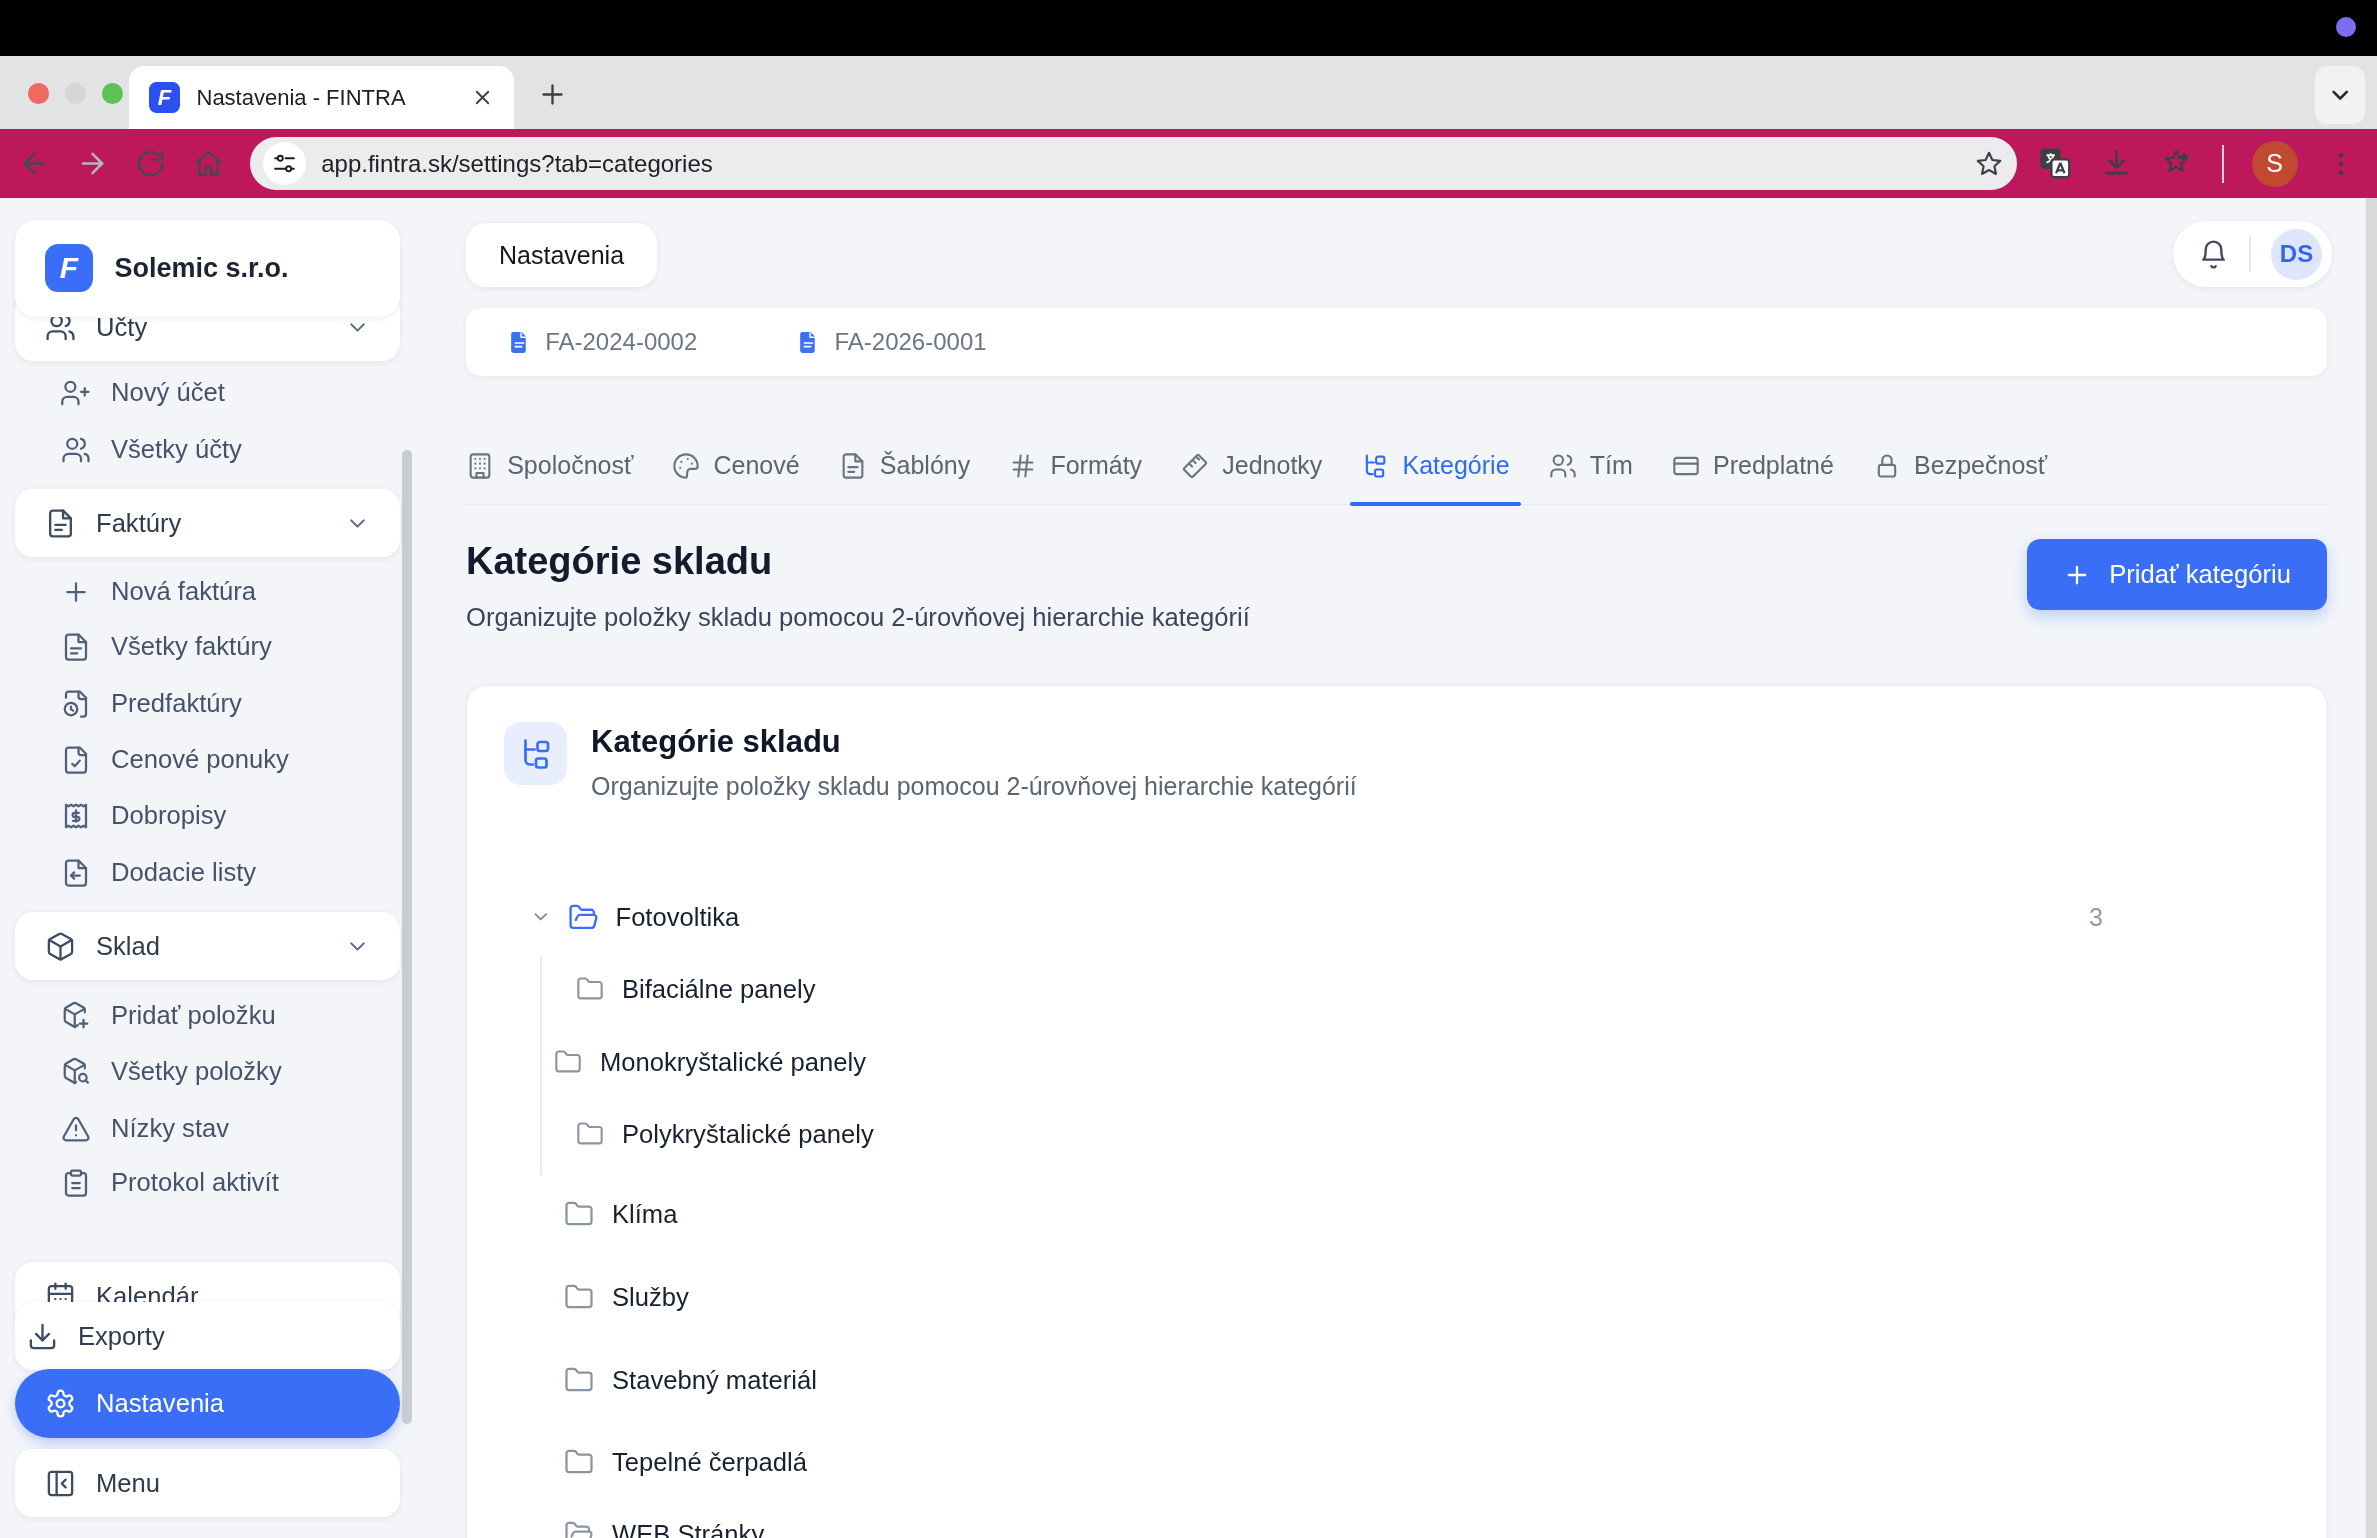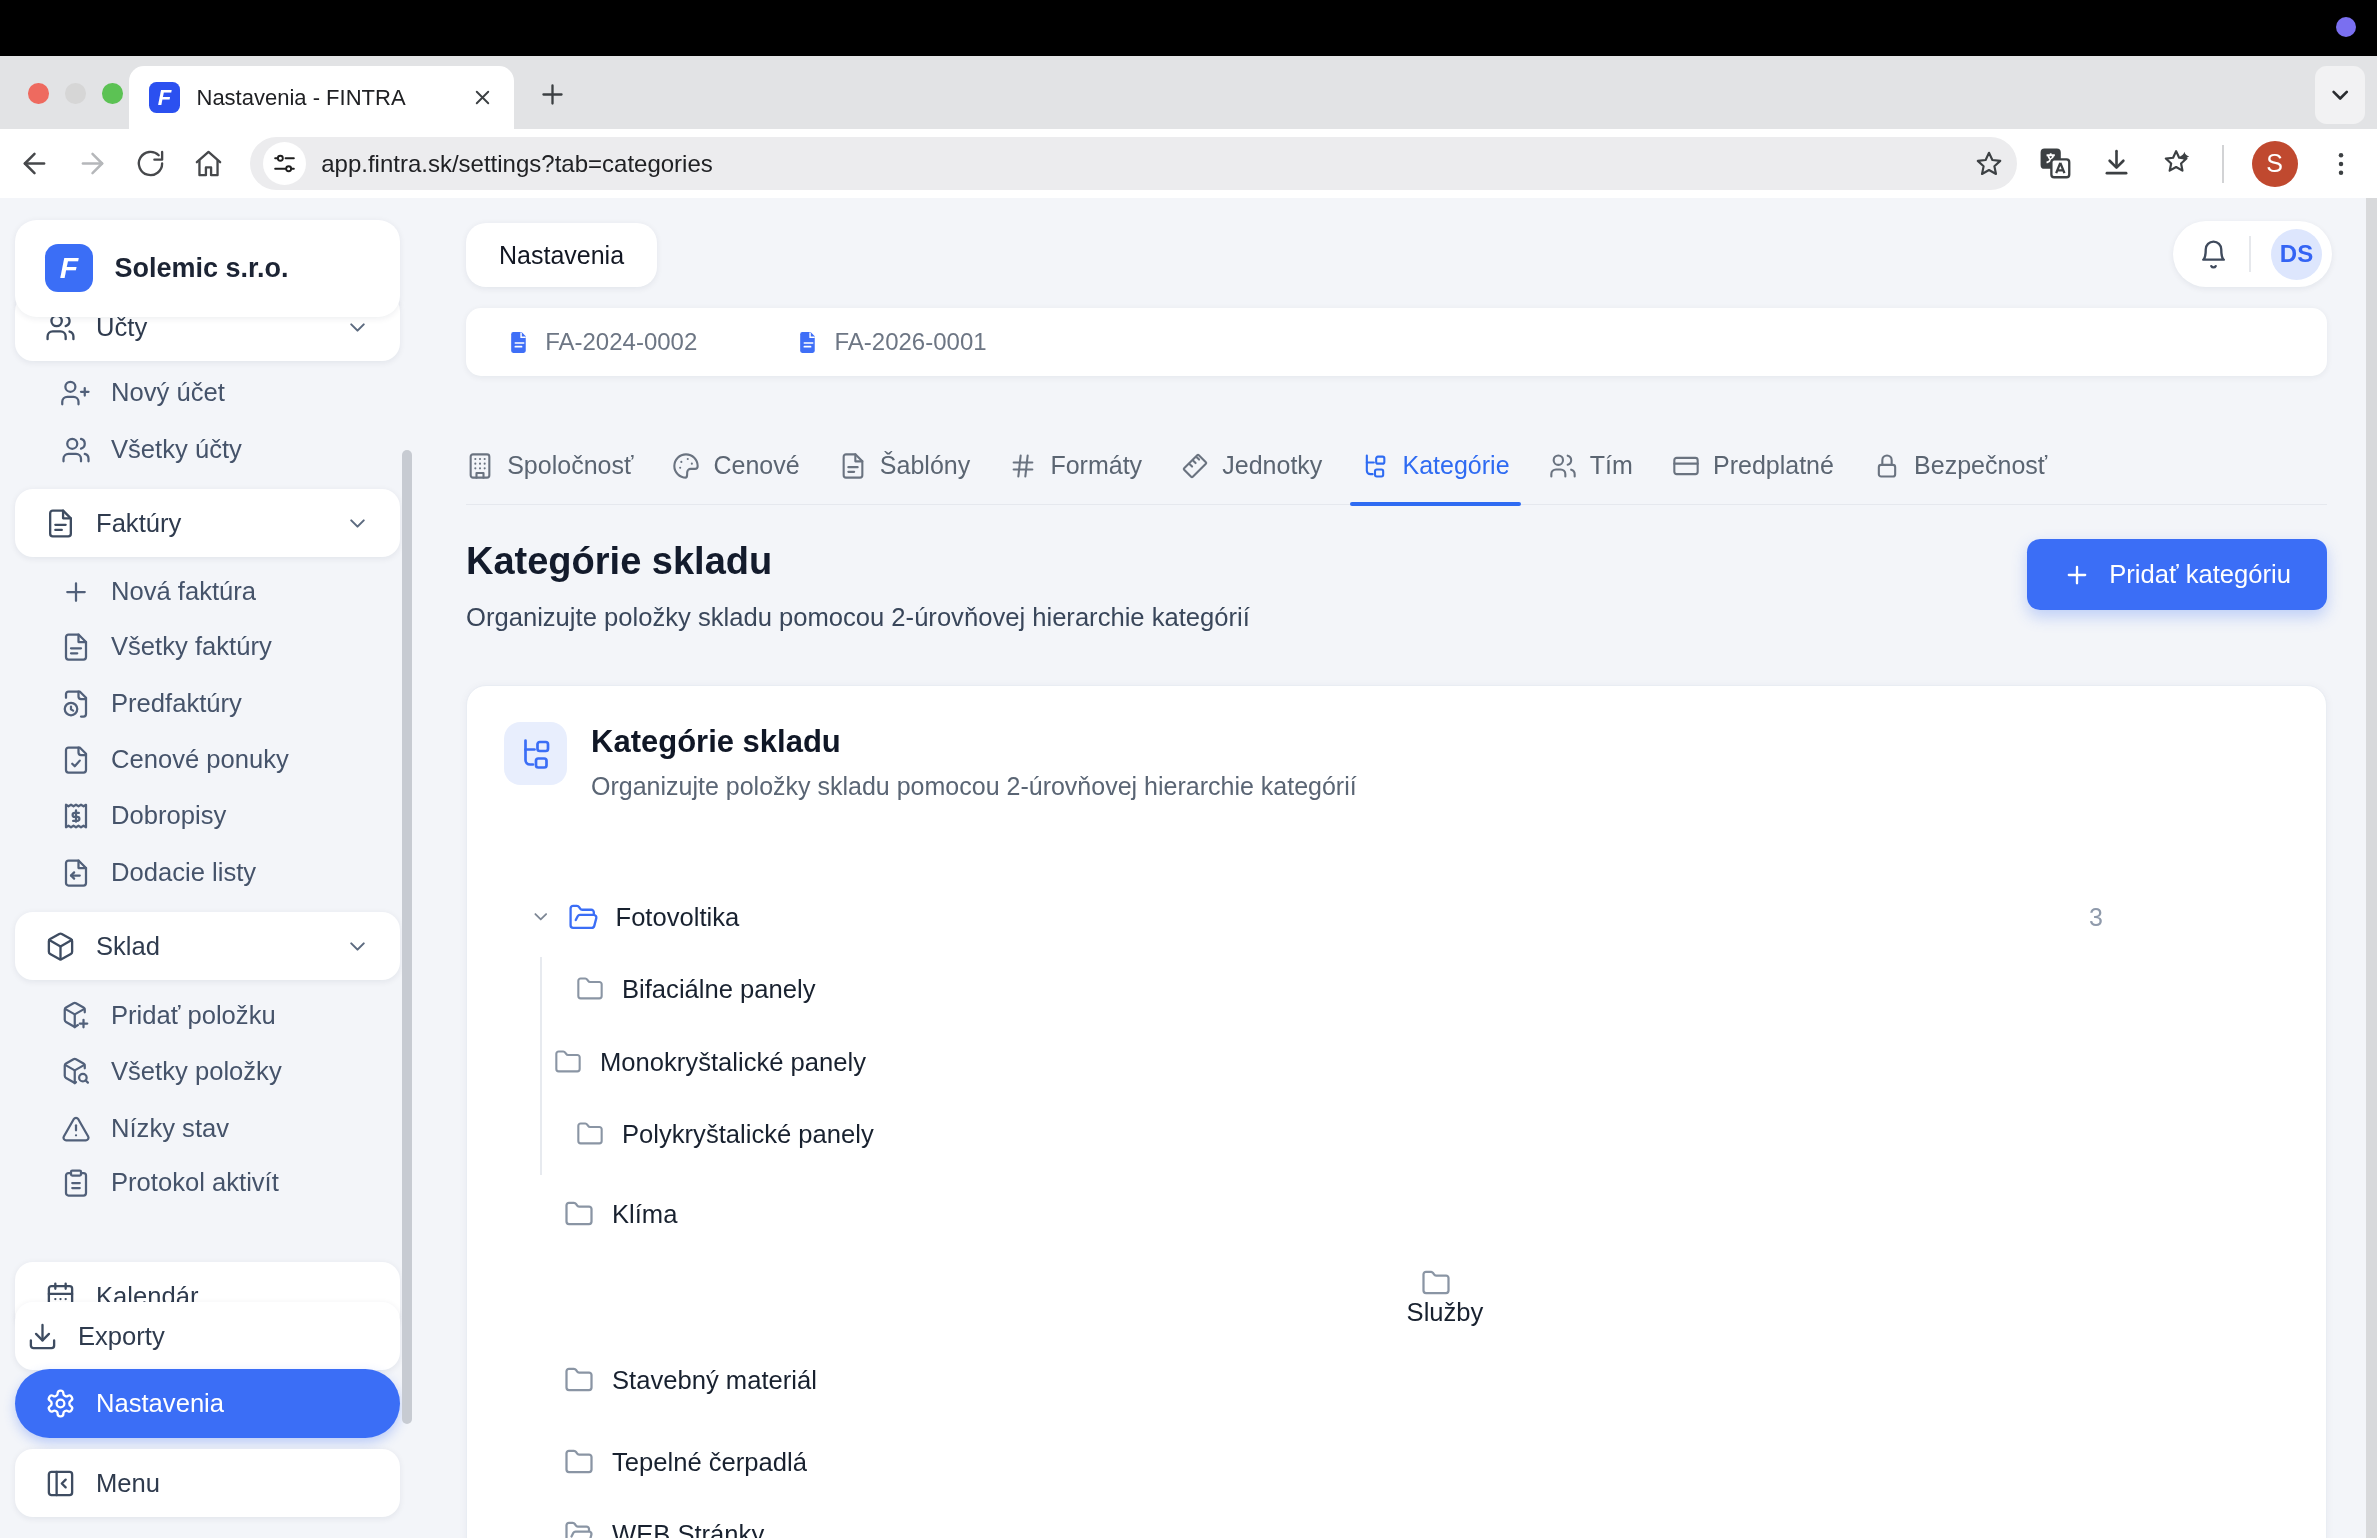--- a/index.html
+++ b/index.html
@@ -17,21 +17,21 @@
   .tl{width:20.6px;height:20.6px;border-radius:50%;}
   .tl.red{background:#ee6a5f;}
   .tl.gray{background:#d6d6d6;}
   .tl.green{background:#5cc254;}
   .btab{position:absolute;left:129px;top:10px;width:385px;height:63px;background:#fff;border-radius:15px 15px 0 0;display:flex;align-items:center;gap:16.5px;padding:0 20px;box-sizing:border-box;}
   .favicon{width:31px;height:31px;border-radius:7.4px;background:#2b50f0;color:#fff;display:flex;align-items:center;justify-content:center;font-weight:800;font-style:italic;font-size:22px;flex:none;}
   .tab-title{flex:1;font-size:22px;color:#202124;white-space:nowrap;overflow:hidden;}
   .icbtn{display:flex;align-items:center;justify-content:center;color:#3c4043;}
   .newtab{position:absolute;left:537px;top:23px;}
   .tabsearch{position:absolute;right:11.6px;top:10px;width:50px;height:58px;background:#f2f2f3;border-radius:11.6px;display:flex;align-items:center;justify-content:center;color:#2a2c2f;}
-  .toolbar{position:absolute;top:73px;left:0;right:0;height:69px;background:#ffffff;display:flex;align-items:center;}
+  .toolbar{position:absolute;top:73px;left:0;right:0;height:69px;background:#be185d;display:flex;align-items:center;}
   .tbtn{width:48px;height:48px;margin-left:10px;display:flex;align-items:center;justify-content:center;color:#46484b;}
   .tbtn.disabled{color:#b5b7ba;}
   .omnibox{flex:1;height:53px;background:#ececee;border-radius:26.4px;margin:0 15px 0 18px;display:flex;align-items:center;gap:15px;padding:0 13.2px;box-sizing:border-box;}
   .tune-wrap{width:43px;height:43px;border-radius:50%;background:#fff;display:flex;align-items:center;justify-content:center;color:#1f1f1f;flex:none;}
   .url{flex:1;font-size:24px;color:#202124;white-space:nowrap;}
   .right-icons{display:flex;align-items:center;gap:28px;margin:0 21.5px 0 6.6px;color:#46484b;}
   .vbar{width:1.7px;height:38px;background:#d2d3d5;}
   .s-avatar{width:46px;height:46px;border-radius:50%;background:#c0492f;color:#fff;font-size:25px;display:flex;align-items:center;justify-content:center;}
 
   
@@ -92,21 +92,21 @@
   .trow .chev{color:#7d8795;flex:none;margin-right:16.5px;}
   .fold-blue{color:#3b6ef6;flex:none;margin-right:16.5px;}
   .fold-gray{color:#8a95a4;flex:none;margin-right:18px;}
   .tlabel{font-size:25.6px;color:#18212f;}
   .count{position:absolute;right:223px;font-size:25px;color:#8f9aab;}
   .r-root{top:202px;padding-left:63px;}
   .r-c0{top:274px;padding-left:109px;}
   .r-c1{top:347px;padding-left:87px;}
   .r-c2{top:419px;padding-left:109px;}
   .r-k0{top:499px;padding-left:97px;}
-  .r-k1{top:582px;padding-left:97px;flex-direction:column;}
+  .r-k1{top:582px;padding-left:97px;}
   .r-k2{top:665px;padding-left:97px;}
   .r-k3{top:747px;padding-left:97px;}
   .r-k4{top:819px;padding-left:97px;}
 </style>
 </head>
 <body>
 
 <div class="screen">
 
   <div class="menubar">

